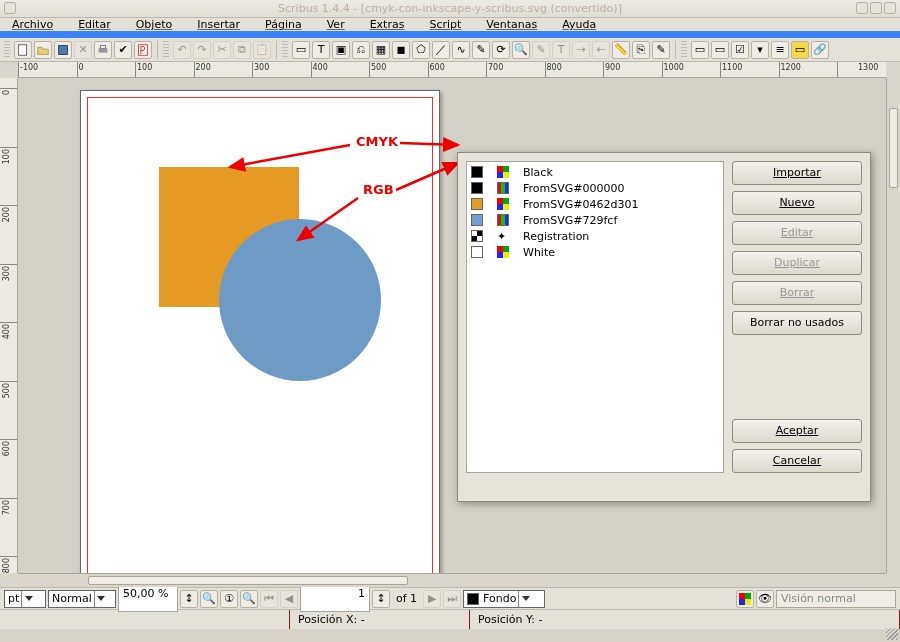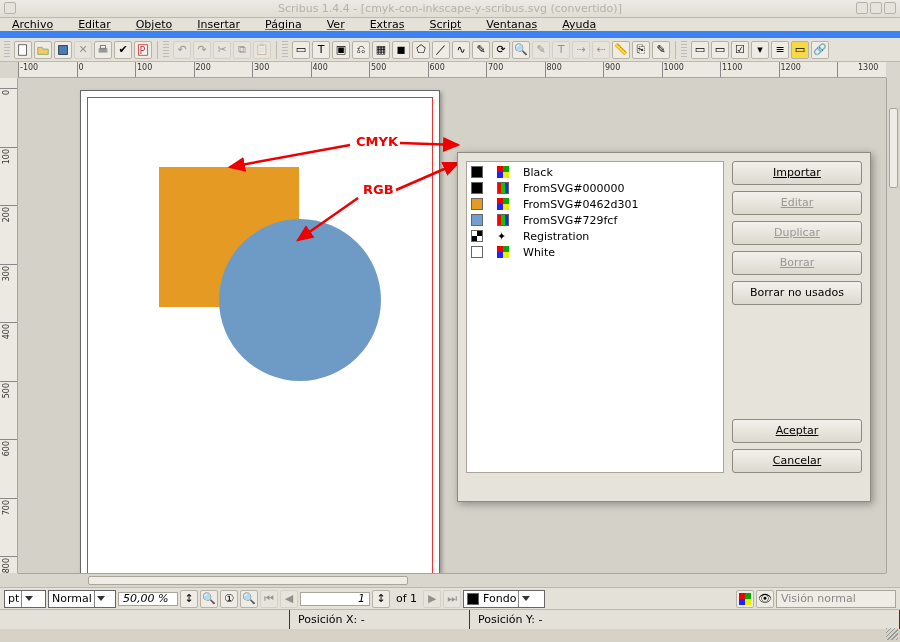--- a/index.html
+++ b/index.html
@@ -55,21 +55,21 @@
   .cmyk-sq div:nth-child(3){background:#22f;}
   .cmyk-sq div:nth-child(4){background:#ee0;}
   .btn-col{display:flex;flex-direction:column;gap:6px;width:130px;}
   .dbtn{height:24px;border:1px solid #8e8a7e;background:linear-gradient(#f3f1eb,#dcd9cf);border-radius:3px;text-align:center;line-height:22px;cursor:default;}
   .dbtn.disabled{color:#999;}
   .dbtn .ul{text-decoration:underline;}
   .btn-col .spacer{flex:1;}
   
   .statusbar1{height:22px;background:#e4e1d8;border-top:1px solid #bdb9ae;display:flex;align-items:center;gap:2px;padding:0 4px;}
   .statusbar2{height:20px;background:#e4e1d8;border-top:1px solid #bdb9ae;display:flex;align-items:center;}
-  .sb-field{height:14px;border:1px solid #a9a59a;background:#fff;display:flex;align-items:flex-end;padding:0 4px;font-style:italic;}
+  .sb-field{height:26px;border:1px solid #a9a59a;background:#fff;display:flex;align-items:flex-start;padding:0 4px;}
   .sunken{border:1px solid #a9a59a;background:#eeece5;padding:0 4px;height:18px;display:flex;align-items:center;}
   .sb-sel{border:1px solid #666;background:#fff;height:18px;display:flex;align-items:center;padding:0 3px;position:relative;}
   .dd-btn{width:14px;height:16px;border-left:1px solid #888;display:flex;align-items:center;justify-content:center;margin-left:2px;}
   .tri{width:0;height:0;border-left:4px solid transparent;border-right:4px solid transparent;border-top:5px solid #333;}
   .statusbar2 .cell{border-right:1px solid #7f1d1d;height:100%;display:flex;align-items:center;padding:0 8px;}
   .resize-grip{position:absolute;right:2px;bottom:2px;width:12px;height:12px;background:repeating-linear-gradient(135deg,#999 0 1px,transparent 1px 3px);}
   .tiny-icon{width:14px;height:14px;}
 </style>
 </head>
 <body>
@@ -304,20 +304,21 @@
               <div></div>
               <div></div>
               <div></div>
               <div></div>
             </div>
             <span>White</span>
           </div>
         </div>
       <div class="btn-col">
         <div class="dbtn"><span class="ul">Importar</span></div>
+        <div class="dbtn"><span class="ul">Nuevo</span></div>
         <div class="dbtn disabled"><span class="ul">Editar</span></div>
         <div class="dbtn disabled"><span class="ul">Duplicar</span></div>
         <div class="dbtn disabled"><span class="ul">Borrar</span></div>
         <div class="dbtn"><span>Borrar no usados</span></div>
         <div class="spacer"></div>
         <div class="dbtn"><span class="ul">Aceptar</span></div>
         <div class="dbtn"><span class="ul">Cancelar</span></div>
       </div>
     </div>
   </div>

